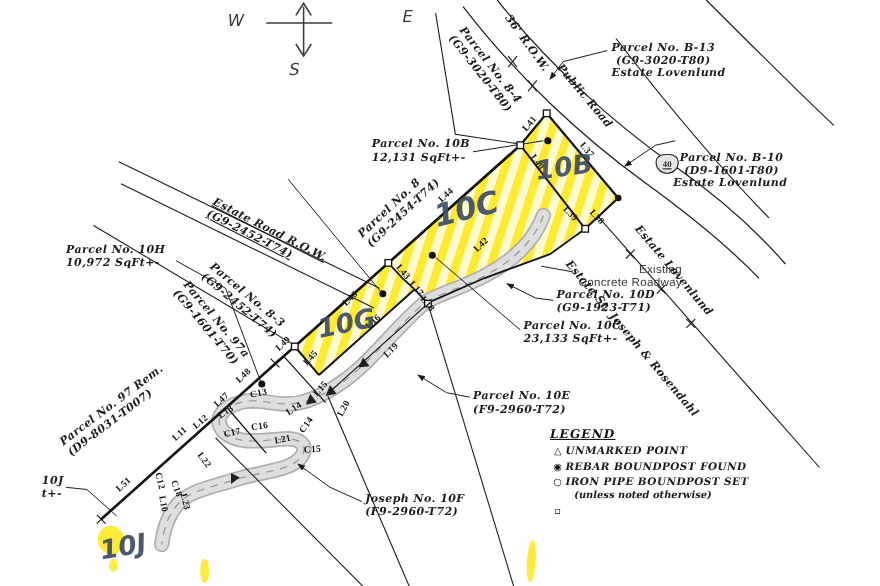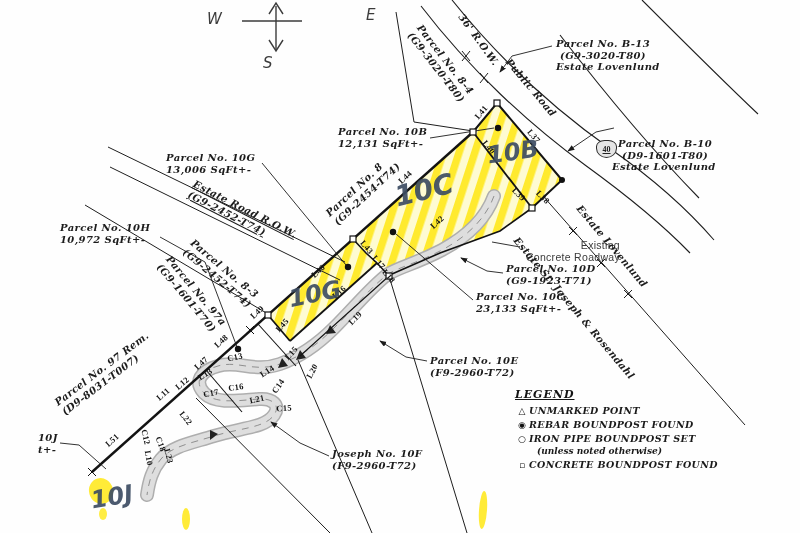--- a/index.html
+++ b/index.html
@@ -9,21 +9,21 @@
   .lbl{position:absolute;font:italic 700 10px "DejaVu Serif",serif;color:#1c1c1c;
        letter-spacing:.4px;line-height:11.5px;white-space:nowrap;}
   .lbl .ln{display:block;}
   .rot{transform-origin:center center;}
   .sans{font:400 10.5px "Liberation Sans",sans-serif;color:#3a3a3a;letter-spacing:.3px;}
   .ll{position:absolute;font:700 8.5px "Liberation Serif",serif;color:#141414;
       letter-spacing:.3px;white-space:nowrap;}
   .hw{position:absolute;font:italic 600 24px "DejaVu Sans",sans-serif;color:#3d4d63;
       opacity:.92;white-space:nowrap;}
   .cletter{position:absolute;font:italic 500 15px "DejaVu Sans",sans-serif;color:#3b3b3b;}
-  #legend{position:absolute;left:515px;top:388px;width:230px;}
+  #legend{position:absolute;left:500px;top:388px;width:230px;}
   #legend .title{font:italic 700 11px "DejaVu Serif",serif;letter-spacing:1px;
                  text-decoration:underline;color:#141414;margin-bottom:3px;}
   #legend .row{display:flex;align-items:center;margin:1px 0;height:13px;}
   #legend .sym{width:14px;text-align:center;font:400 9px "DejaVu Sans",sans-serif;color:#111;flex:0 0 14px;}
   #legend .txt{font:italic 700 9.5px "DejaVu Serif",serif;color:#1a1a1a;letter-spacing:.4px;}
   #legend .sub{font:italic 700 9px "DejaVu Serif",serif;color:#1a1a1a;margin-left:22px;height:11px;}
   #shield40{position:absolute;left:596px;top:140px;width:19px;height:16px;border:1.3px solid #2a2a2a;
             border-radius:45% 45% 55% 55%/40% 40% 60% 60%;display:flex;align-items:center;justify-content:center;
             font:700 8px "Liberation Serif",serif;color:#222;background:#e5e5e5;text-decoration:underline;}
 </style>
@@ -156,24 +156,20 @@
   </svg>
 
   <div class="cletter" style="left:207px;top:10px;">W</div>
   <div class="cletter" style="left:366px;top:6px;">E</div>
   <div class="cletter" style="left:263px;top:54px;">S</div>
 
   <div class="lbl" style="left:338px;top:126px;">
     <span class="ln">Parcel No. 10B</span>
     <span class="ln">12,131 SqFt+-</span>
   </div>
-  <div class="lbl" style="left:166px;top:152px;">
-    <span class="ln">Parcel No. 10G</span>
-    <span class="ln">13,006 SqFt+-</span>
-  </div>
   <div class="lbl" style="left:60px;top:222px;">
     <span class="ln">Parcel No. 10H</span>
     <span class="ln">10,972 SqFt+-</span>
   </div>
   <div class="lbl" style="left:476px;top:291px;">
     <span class="ln">Parcel No. 10C</span>
     <span class="ln">23,133 SqFt+-</span>
   </div>
   <div class="lbl" style="left:506px;top:263px;">
     <span class="ln">Parcel No. 10D</span>
@@ -257,21 +253,20 @@
       <span class="sym">◉</span>
       <span class="txt">REBAR BOUNDPOST FOUND</span>
     </div>
     <div class="row">
       <span class="sym">○</span>
       <span class="txt">IRON PIPE BOUNDPOST SET</span>
     </div>
     <div class="sub">(unless noted otherwise)</div>
     <div class="row">
       <span class="sym">▫</span>
-      <span class="txt">CONCRETE BOUNDPOST FOUND</span>
     </div>
   </div>
 
   <div id="line-labels">
       <span class="ll" style="left: 481px; top: 112px; transform: translate(-50%, -50%) rotate(-50deg);">L41</span>
       <span class="ll" style="left: 534px; top: 136px; transform: translate(-50%, -50%) rotate(50deg);">L37</span>
       <span class="ll" style="left: 489px; top: 147px; transform: translate(-50%, -50%) rotate(52deg);">L40</span>
       <span class="ll" style="left: 519px; top: 194px; transform: translate(-50%, -50%) rotate(46deg);">L39</span>
       <span class="ll" style="left: 543px; top: 197px; transform: translate(-50%, -50%) rotate(46deg);">L38</span>
       <span class="ll" style="left: 405px; top: 177px; transform: translate(-50%, -50%) rotate(-43deg);">L44</span>

